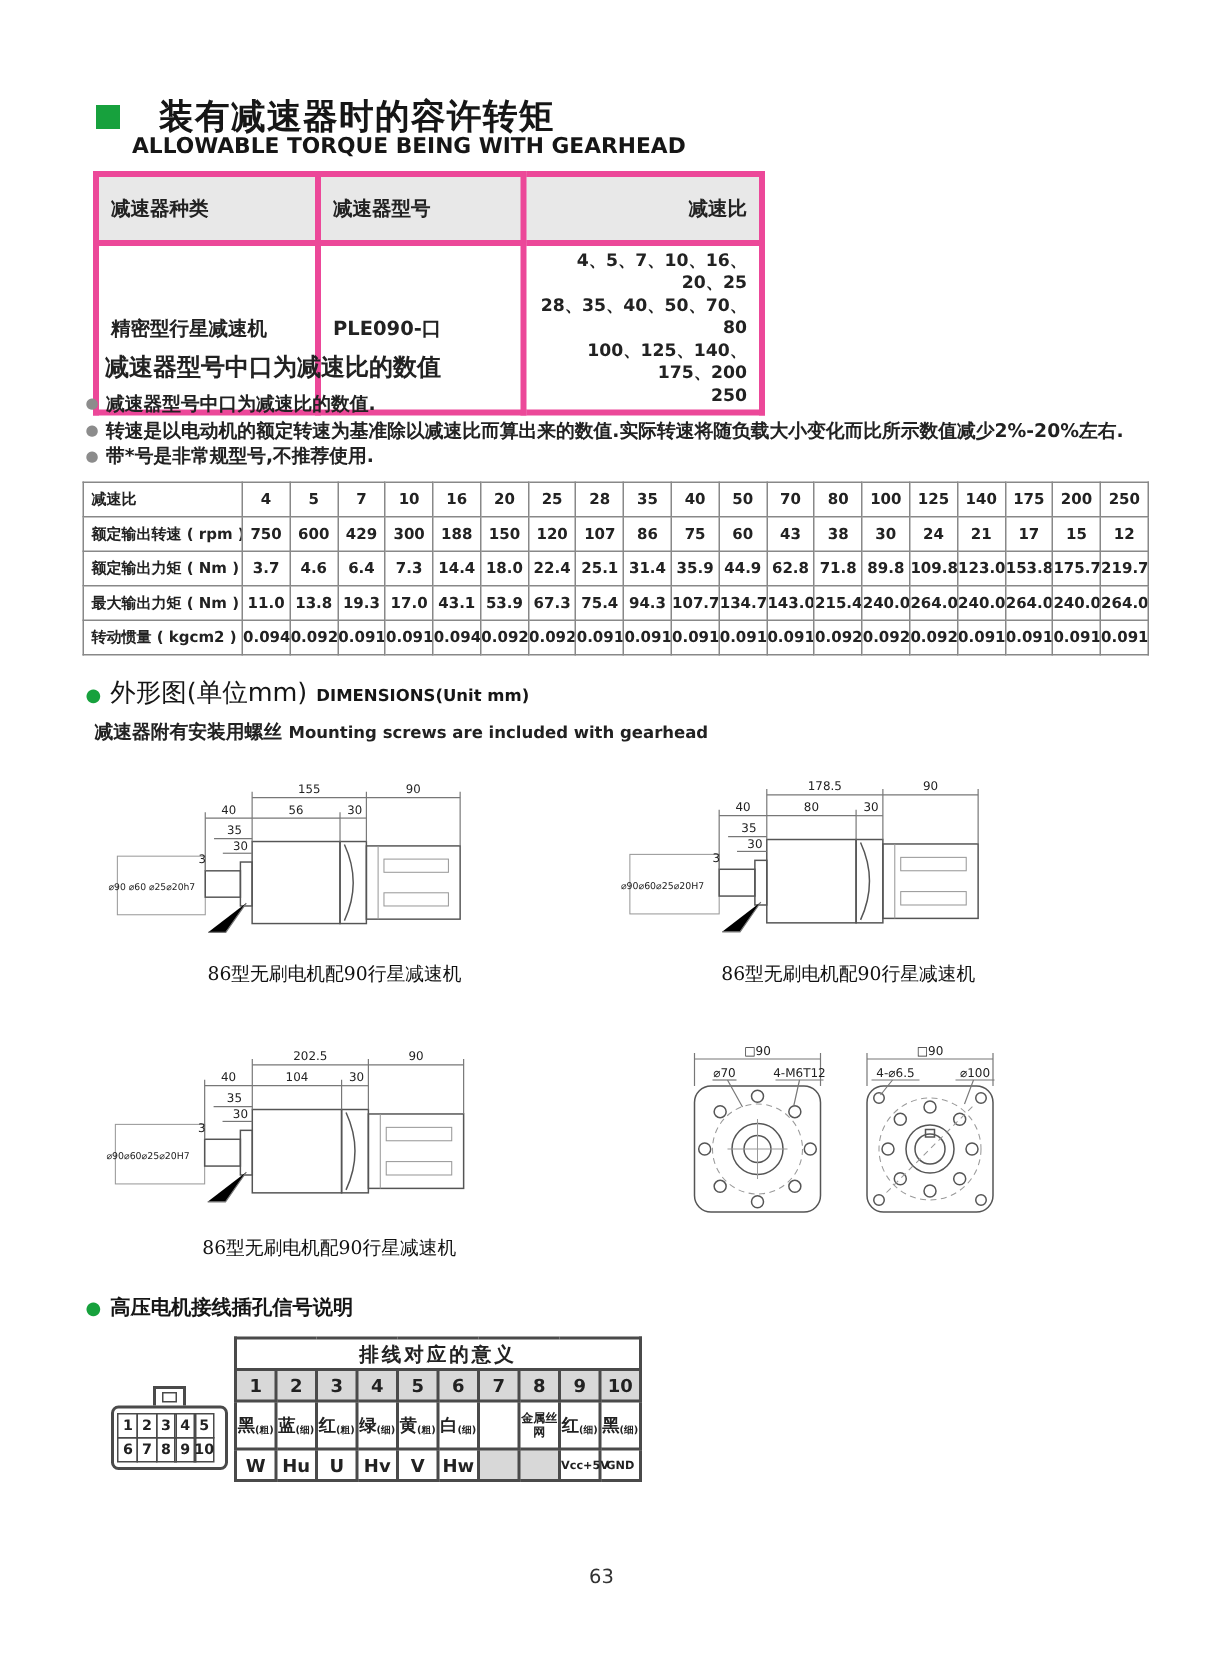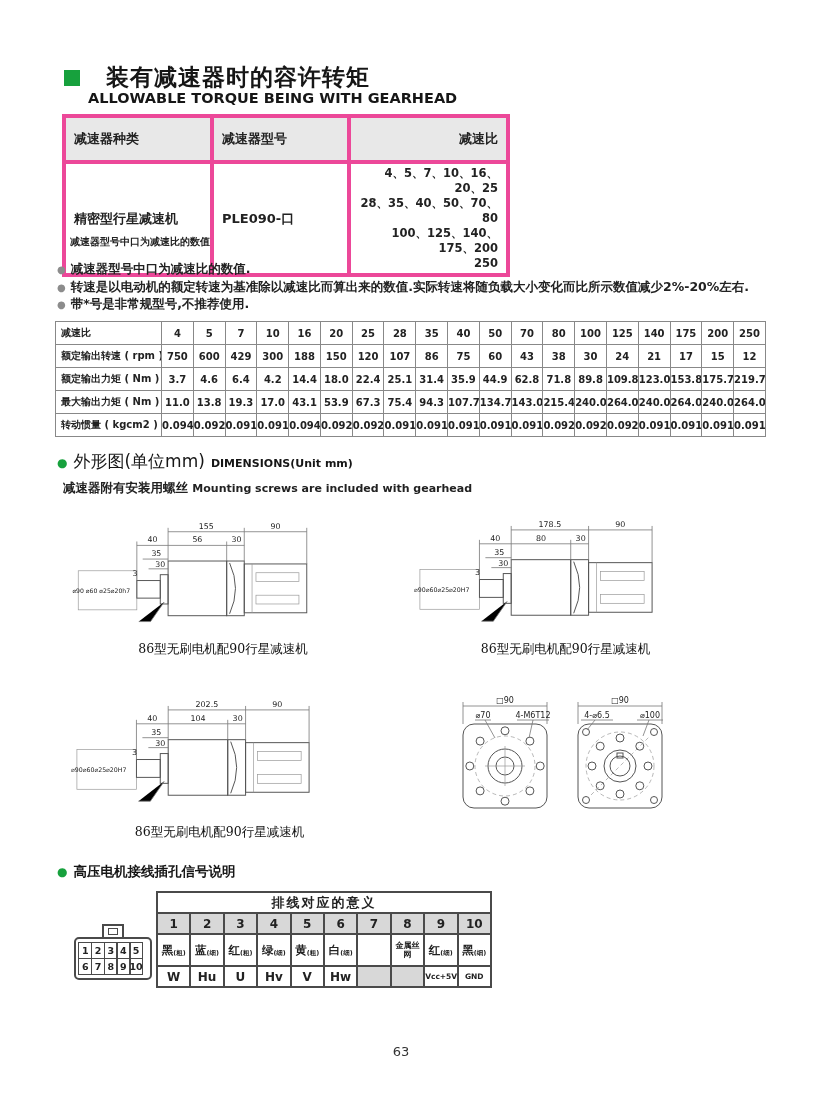--- a/index.html
+++ b/index.html
@@ -15,21 +15,21 @@
 
   
   table{border-collapse:collapse;}
   .gh-table{left:62px;top:114px;width:384px;table-layout:fixed;font-size:13px;}
   .gh-table td{border:4px solid #ec4899;padding:2px 8px;vertical-align:middle;}
   .gh-table .hdr td{background:#e8e8e8;height:38px;font-weight:bold;}
   .gh-table .body td{height:76px;background:#fff;font-weight:bold;}
   .gh-table .c1{width:128px;} .gh-table .c2{width:117px;} .gh-table .c3{width:139px;}
   .gh-table .right{text-align:right;}
   .ratio-lines{font-size:11.5px;line-height:15px;text-align:right;font-weight:bold;}
-  .gh-footnote{left:70px;top:235px;font-size:10px;font-weight:bold;color:#222;}
+  .gh-footnote{left:70px;top:235px;font-size:16px;font-weight:bold;color:#222;}
 
   
   .notes{left:57px;top:261px;font-size:12.5px;font-weight:bold;color:#222;}
   .note-line{display:flex;align-items:center;gap:5px;height:17.5px;}
   .note-bullet{color:#8c8c8c;font-size:10px;}
 
   
   .spec-table{left:55px;top:321px;width:711px;table-layout:fixed;}
   .spec-table td{border:1px solid #888;text-align:center;height:22px;
                  font-size:10px;font-weight:bold;padding:0;white-space:nowrap;overflow:hidden;}
@@ -53,21 +53,21 @@
   .t{font-size:8px;fill:#222;font-family:inherit;}
   .ts{font-size:6.3px;fill:#222;}
   .caption{font-family:"DejaVu Serif","Liberation Serif",serif;font-size:12.5px;color:#111;text-align:center;}
   .cap1{left:128px;top:641px;width:190px;}
   .cap2{left:468px;top:641px;width:195px;}
   .cap3{left:122px;top:824px;width:195px;}
 
   
   .wire-head{left:57px;top:863px;}
   .sec-zh{font-size:13.5px;font-weight:bold;color:#161616;}
-  .wire-table{left:156px;top:891px;width:336px;table-layout:fixed;}
+  .wire-table{left:156px;top:891px;width:272px;table-layout:fixed;}
   .wire-table td{border:2px solid #4a4a4a;text-align:center;padding:0;font-weight:bold;}
   .wt-title{height:19px;font-size:13px;letter-spacing:2px;}
   .wt-pin{height:19px;font-size:12px;background:#d8d8d8;}
   .wt-color{height:30px;font-size:11.5px;}
   .wt-color .tag{font-size:6.5px;vertical-align:-1px;}
   .wt-color.small-txt{font-size:8px;line-height:9px;}
   .wt-sig{height:19px;font-size:12px;}
   .wt-sig.small{font-size:7.5px;}
   .wt-sig.blank{background:#d8d8d8;}
 
@@ -172,21 +172,21 @@
         <td>21</td>
         <td>17</td>
         <td>15</td>
         <td>12</td>
       </tr>
       <tr>
         <td class="lbl">额定输出力矩 ( Nm )</td>
         <td>3.7</td>
         <td>4.6</td>
         <td>6.4</td>
-        <td>4.2</td>
+        <td>7.3</td>
         <td>14.4</td>
         <td>18.0</td>
         <td>22.4</td>
         <td>25.1</td>
         <td>31.4</td>
         <td>35.9</td>
         <td>44.9</td>
         <td>62.8</td>
         <td>71.8</td>
         <td>89.8</td>

